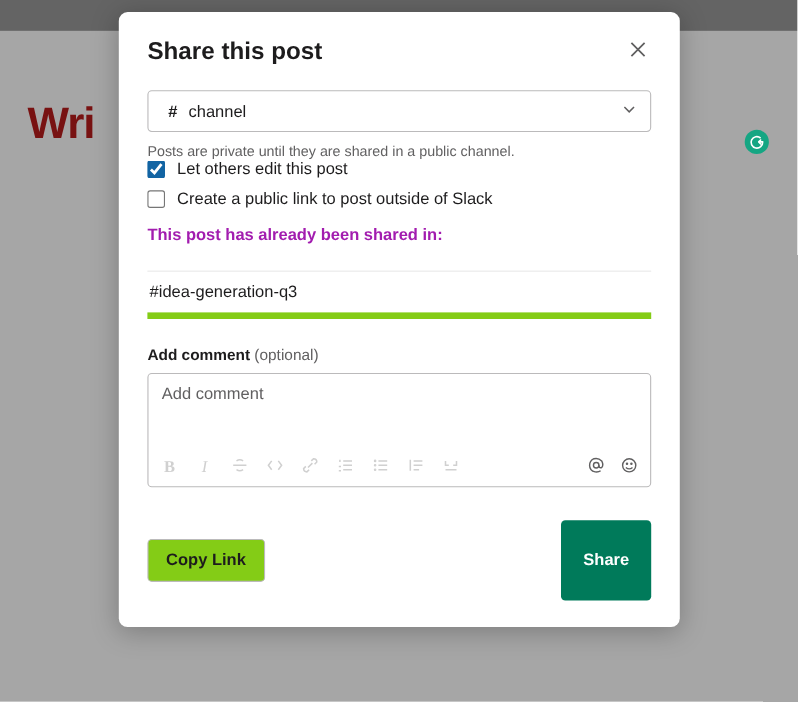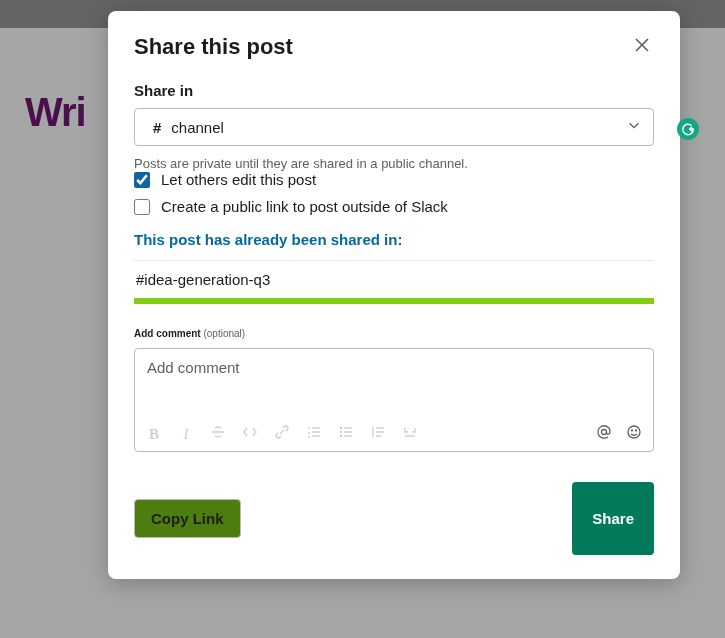--- a/index.html
+++ b/index.html
@@ -30,33 +30,33 @@
       right: 0;
       bottom: 0;
       background: #fff;
     }
     .page-title {
       position: absolute;
       top: 90px;
       left: 25px;
       font-size: 40px;
       font-weight: 900;
-      color: #701a75;
+      color: #b91c1c;
       letter-spacing: -1px;
     }
     .overlay {
       position: absolute;
       inset: 0;
       background: rgba(0,0,0,0.35);
     }
     .modal {
       position: absolute;
       top: 11px;
       left: 108px;
-      width: 572px;
+      width: 510px;
       background: #fff;
       border-radius: 8px;
       box-shadow: 0 4px 24px rgba(0,0,0,0.25);
       padding: 22px 26px 24px 26px;
     }
     .modal-header {
       display: flex;
       justify-content: space-between;
       align-items: center;
       margin-bottom: 22px;
@@ -138,32 +138,32 @@
     }
     .checkbox-group {
       margin-bottom: 16px;
     }
     .shared-section {
       margin-bottom: 24px;
     }
     .shared-label {
       font-size: 15px;
       font-weight: 700;
-      color: #0369a1;
-      padding-bottom: 12px;
+      color: #a21caf;
+      padding-bottom: 24px;
       border-bottom: 1px solid #e8e8e8;
     }
     .shared-channel {
       font-size: 15px;
       color: #1d1c1d;
       padding: 10px 2px;
       border-bottom: 6px solid #84cc16;
     }
     .comment-label {
-      font-size: 10px;
+      font-size: 14px;
       font-weight: 700;
       color: #1d1c1d;
       margin-bottom: 9px;
     }
     .comment-label .optional {
       font-weight: 400;
       color: #616061;
     }
     .comment-box {
       border: 1px solid #bbbabb;
@@ -220,21 +220,21 @@
     }
     .btn {
       font-size: 15px;
       font-weight: 700;
       border-radius: 4px;
       padding: 10px 16px;
       cursor: pointer;
       border: none;
     }
     .btn-secondary {
-      background: #4d7c0f;
+      background: #84cc16;
       border: 1px solid #bbbabb;
       color: #1d1c1d;
     }
     .btn-primary {
       background: #007a5a;
       color: #fff;
       padding: 28px 20px;
     }
     .grammarly-badge {
       position: absolute;
@@ -276,21 +276,20 @@
     <div class="modal-title">Share this post</div>
     <button class="close-btn">
       <span>
         <svg viewBox="0 0 16 16" stroke="currentColor" stroke-width="1.6" fill="none">
           <path d="M2 2 L14 14 M14 2 L2 14"></path>
         </svg>
       </span>
     </button>
   </div>
 
-  <div class="section-label">Share in</div>
 
   <div class="channel-select">
     <span class="hash">#</span>
     <span class="channel-name">channel</span>
     <span class="chevron">
       <svg viewBox="0 0 16 16" fill="none" stroke="currentColor" stroke-width="1.6">
         <path d="M3 6 L8 11 L13 6"></path>
       </svg>
     </span>
   </div>

